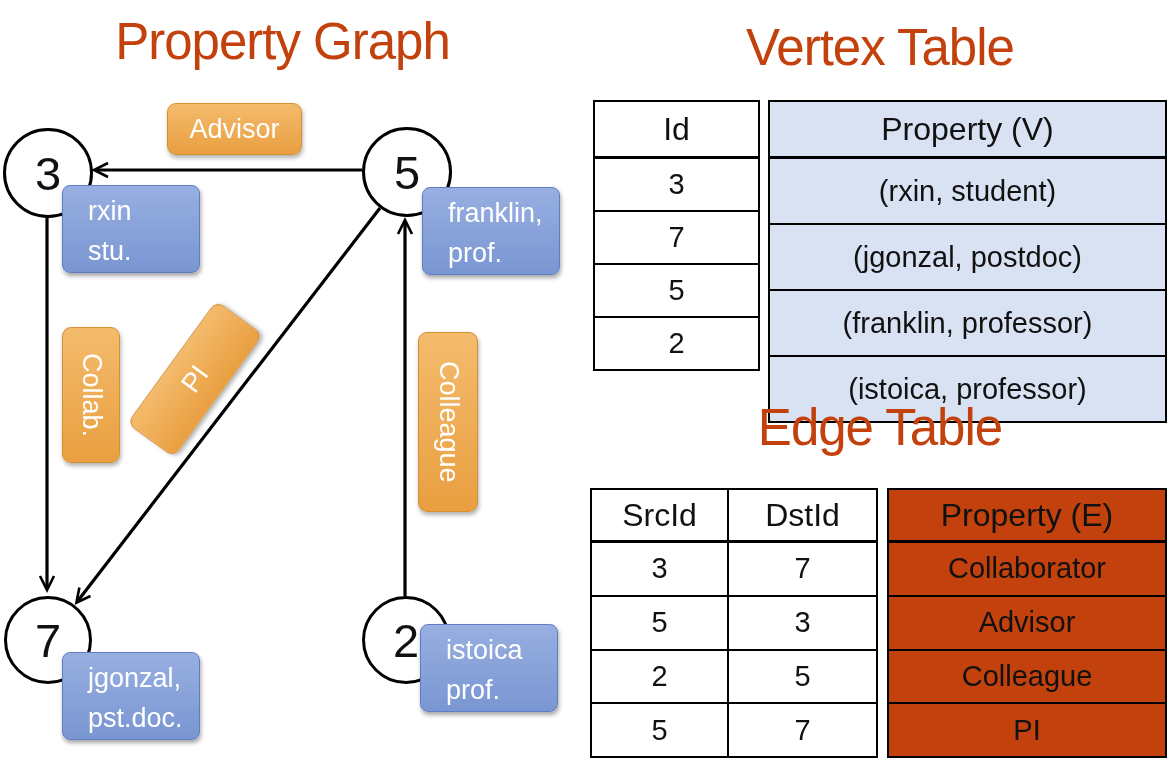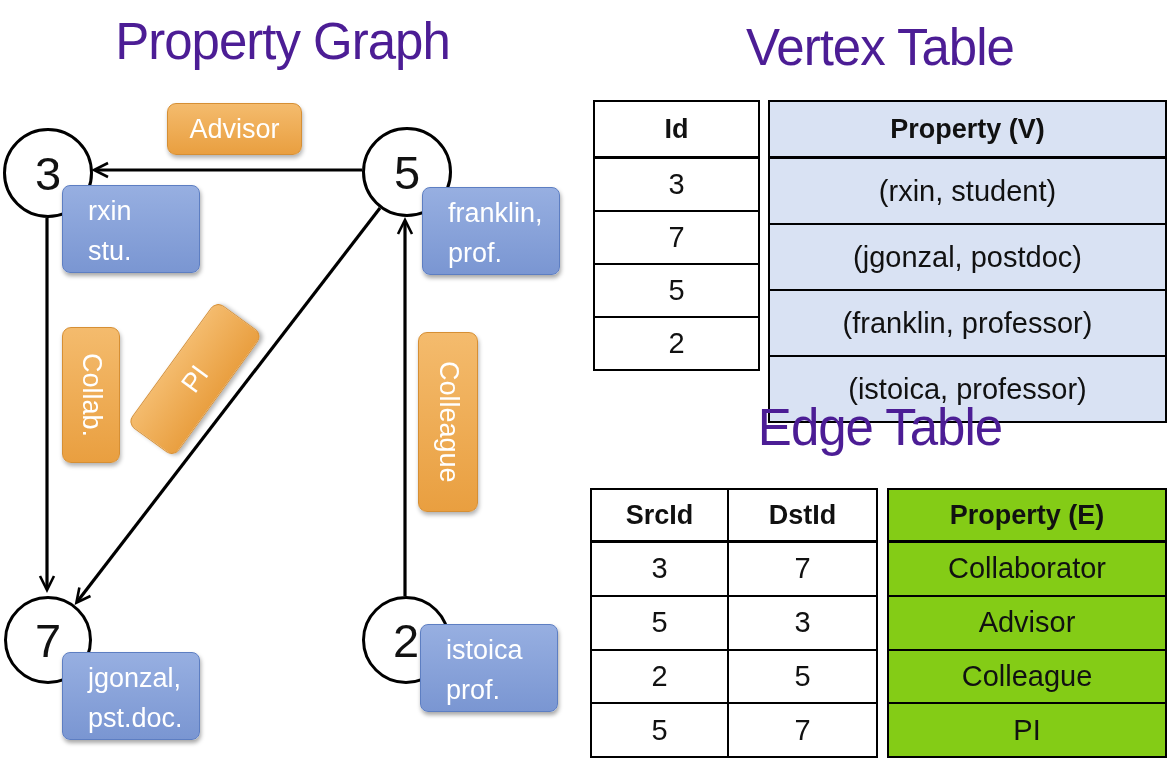--- a/index.html
+++ b/index.html
@@ -14,21 +14,21 @@
     overflow: hidden;
   }
 
   
   .big-title {
     position: absolute;
     text-align: center;
     font-size: 51px;
     font-weight: 400;
     letter-spacing: -1px;
-    color: #4c1d95;
+    color: #c2410c;
     white-space: nowrap;
   }
   #graph-title  { left: 10px;  top: 12px;  width: 545px; }
   #vertex-title { left: 593px; top: 18px;  width: 574px; }
   #edge-title   { left: 593px; top: 398px; width: 574px; }
 
   
   #edge-svg { position: absolute; left: 0; top: 0; width: 560px; height: 760px; }
 
   .node-circle {
@@ -103,39 +103,39 @@
     background: #fff;
   }
   .tcell {
     display: flex;
     align-items: center;
     justify-content: center;
     font-size: 29px;
     color: #111;
     white-space: nowrap;
   }
-  .tcell.head { font-weight: bold; font-size: 27px; }
+  .tcell.head { font-weight: normal; font-size: 32px; }
 
   
   #vt-id   { left: 593px; top: 100px; width: 167px; height: 271px; }
   #vt-prop { left: 768px; top: 100px; width: 399px; height: 323px; background: #d9e2f3; }
   .tcol .tcell { flex: 1 1 0; }
   .tcol .tcell.head { flex: 0 0 55px; border-bottom: 1px solid #000; }
   .tcol .tcell + .tcell { border-top: 2px solid #000; }
 
   
   #et-srcdst {
     left: 590px; top: 488px; width: 288px; height: 270px;
     grid-template-columns: 135px 1fr;
     grid-template-rows: 51px repeat(4, 1fr);
   }
   #et-srcdst .tcell.c2 { border-left: 2px solid #000; }
   #et-srcdst .tcell.r  { border-top: 2px solid #000; }
   #et-srcdst .tcell.head { border-bottom: 1px solid #000; }
-  #et-prop { left: 887px; top: 488px; width: 280px; height: 270px; background: #84cc16; }
+  #et-prop { left: 887px; top: 488px; width: 280px; height: 270px; background: #c2410c; }
   .tcol .tcell.ehead { flex: 0 0 51px; }
 </style>
 </head>
 <body>
 
 <div class="canvas">
 
   <div id="graph-title" class="big-title">Property Graph</div>
 
   <svg id="edge-svg" viewBox="0 0 560 760" xmlns="http://www.w3.org/2000/svg">

